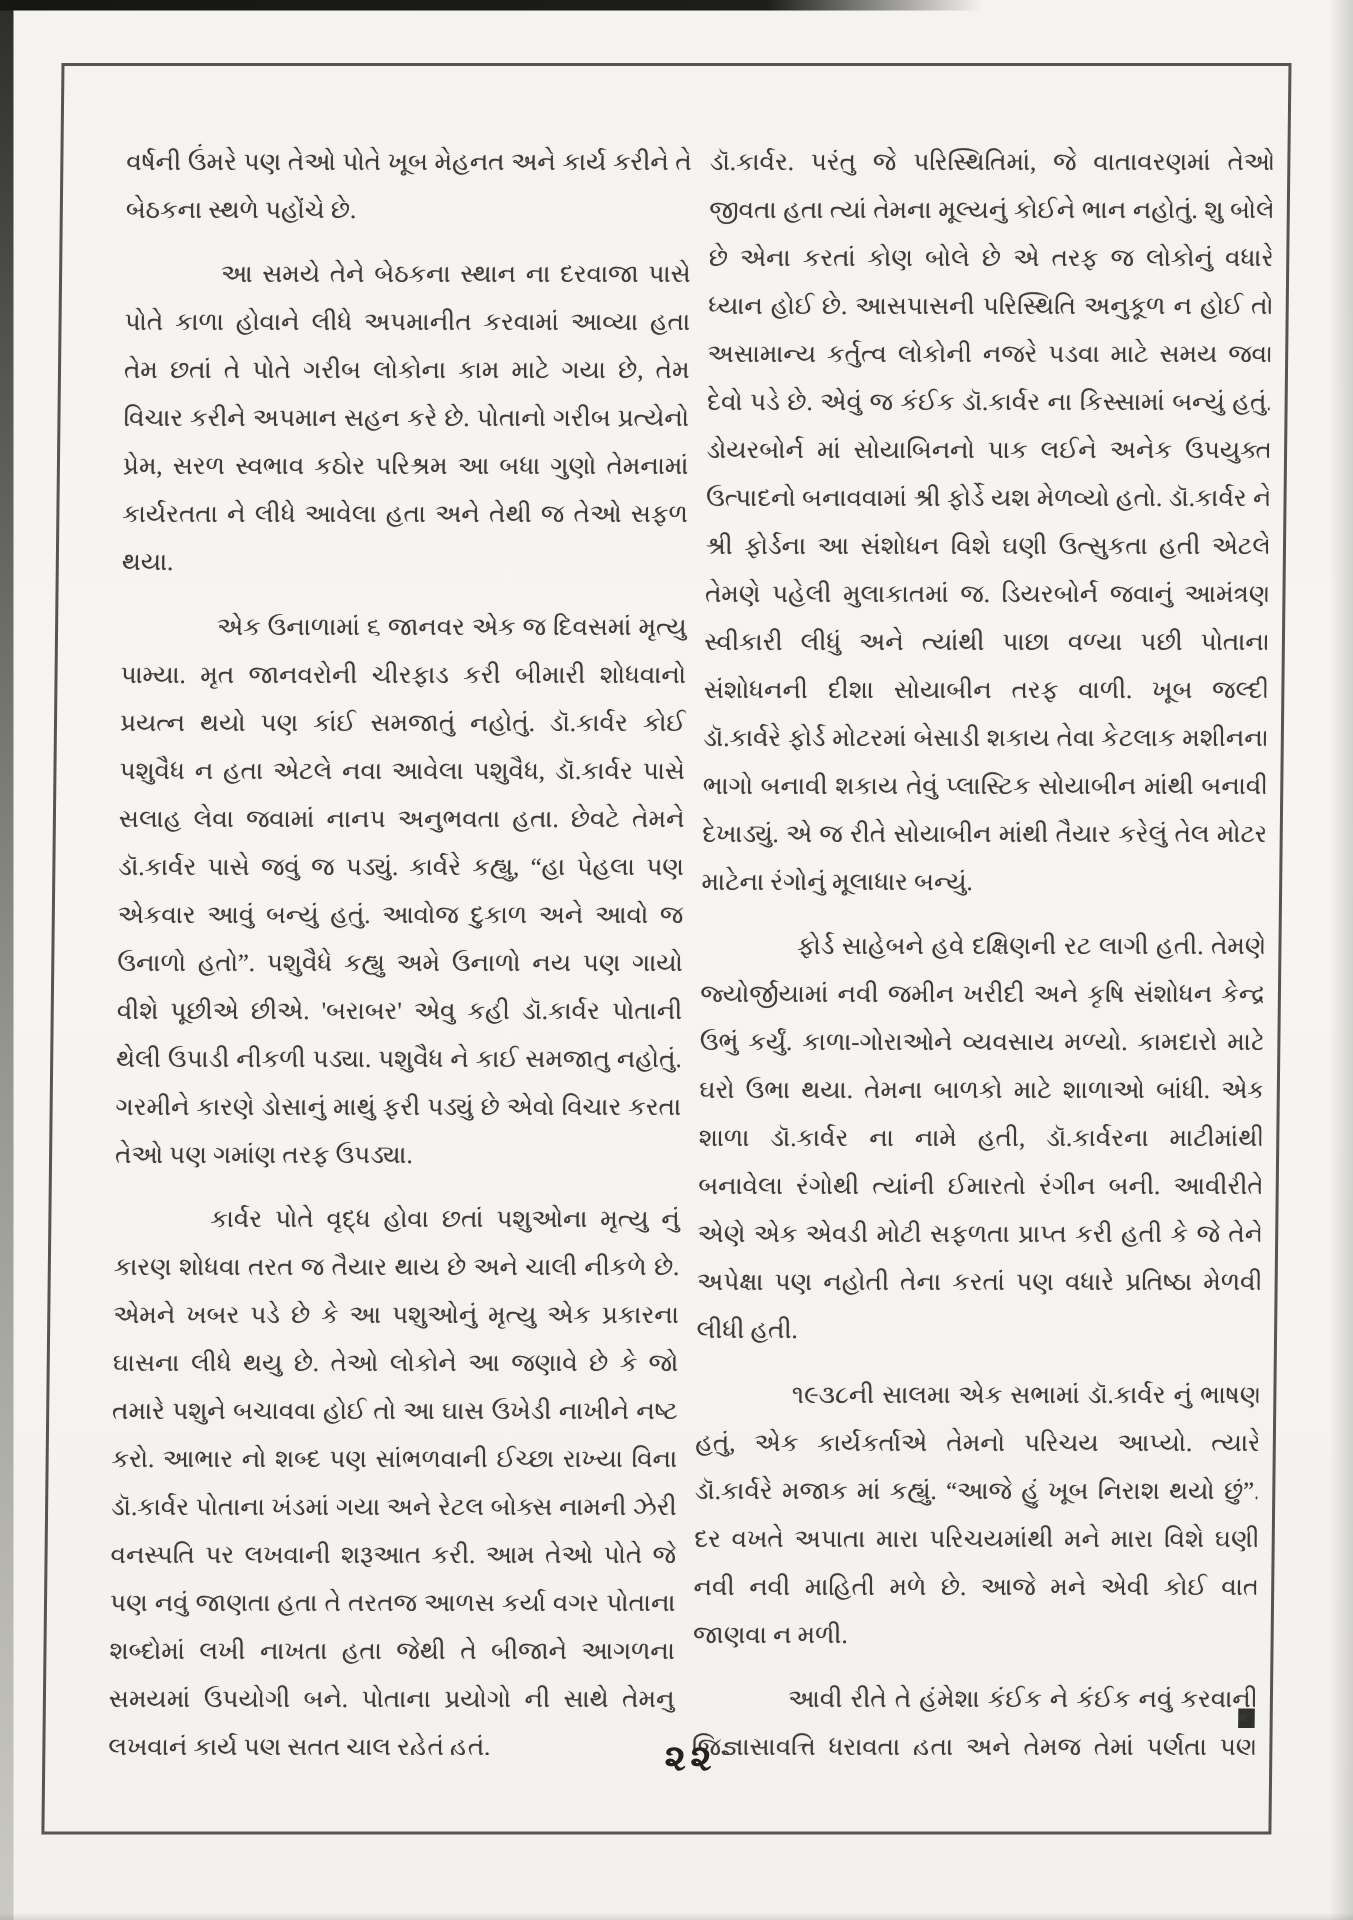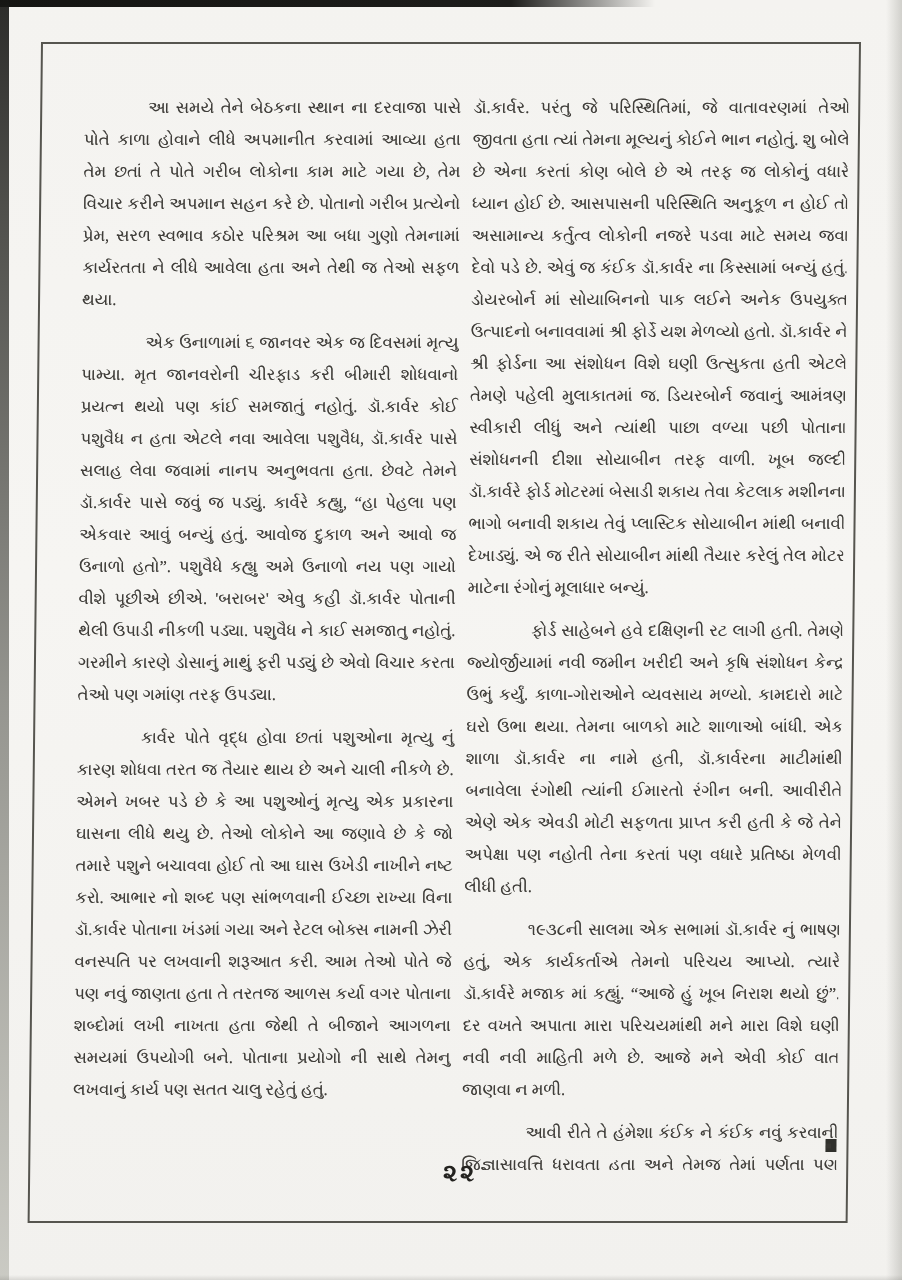--- a/index.html
+++ b/index.html
@@ -65,20 +65,21 @@
 
 <div class="edge-top"></div>
 <div class="edge-left"></div>
 <div class="edge-right"></div>
 <div class="edge-bottom"></div>
 
 <div class="frame">
   <div class="content">
 
     <div class="col col-left">
+      <p class="para">વર્ષની ઉંમરે પણ તેઓ પોતે ખૂબ મેહનત અને કાર્ય કરીને તે બેઠકના સ્થળે પહોંચે છે.</p>
       <p class="para indent">આ સમયે તેને બેઠકના સ્થાન ના દરવાજા પાસે પોતે કાળા હોવાને લીધે અપમાનીત કરવામાં આવ્યા હતા તેમ છતાં તે પોતે ગરીબ લોકોના કામ માટે ગયા છે, તેમ વિચાર કરીને અપમાન સહન કરે છે. પોતાનો ગરીબ પ્રત્યેનો પ્રેમ, સરળ સ્વભાવ કઠોર પરિશ્રમ આ બધા ગુણો તેમનામાં કાર્યરતતા ને લીધે આવેલા હતા અને તેથી જ તેઓ સફળ થયા.</p>
       <p class="para indent">એક ઉનાળામાં ૬ જાનવર એક જ દિવસમાં મૃત્યુ પામ્યા. મૃત જાનવરોની ચીરફાડ કરી બીમારી શોધવાનો પ્રયત્ન થયો પણ કાંઈ સમજાતું નહોતું. ડૉ.કાર્વર કોઈ પશુવૈધ ન હતા એટલે નવા આવેલા પશુવૈધ, ડૉ.કાર્વર પાસે સલાહ લેવા જવામાં નાનપ અનુભવતા હતા. છેવટે તેમને ડૉ.કાર્વર પાસે જવું જ પડ્યું. કાર્વરે કહ્યુ, “હા પેહલા પણ એકવાર આવું બન્યું હતું. આવોજ દુકાળ અને આવો જ ઉનાળો હતો”. પશુવૈધે કહ્યુ અમે ઉનાળો નય પણ ગાયો વીશે પૂછીએ છીએ. 'બરાબર' એવુ કહી ડૉ.કાર્વર પોતાની થેલી ઉપાડી નીકળી પડ્યા. પશુવૈધ ને કાઈ સમજાતુ નહોતું. ગરમીને કારણે ડોસાનું માથું ફરી પડ્યું છે એવો વિચાર કરતા તેઓ પણ ગમાંણ તરફ ઉપડ્યા.</p>
       <p class="para indent">કાર્વર પોતે વૃદ્ધ હોવા છતાં પશુઓના મૃત્યુ નું કારણ શોધવા તરત જ તૈયાર થાય છે અને ચાલી નીકળે છે. એમને ખબર પડે છે કે આ પશુઓનું મૃત્યુ એક પ્રકારના ઘાસના લીધે થયુ છે. તેઓ લોકોને આ જણાવે છે કે જો તમારે પશુને બચાવવા હોઈ તો આ ઘાસ ઉખેડી નાખીને નષ્ટ કરો. આભાર નો શબ્દ પણ સાંભળવાની ઈચ્છા રાખ્યા વિના ડૉ.કાર્વર પોતાના ખંડમાં ગયા અને રેટલ બોક્સ નામની ઝેરી વનસ્પતિ પર લખવાની શરૂઆત કરી. આમ તેઓ પોતે જે પણ નવું જાણતા હતા તે તરતજ આળસ કર્યા વગર પોતાના શબ્દોમાં લખી નાખતા હતા જેથી તે બીજાને આગળના સમયમાં ઉપયોગી બને. પોતાના પ્રયોગો ની સાથે તેમનુ લખવાનું કાર્ય પણ સતત ચાલુ રહેતું હતું.</p>
 
     </div>
 
     <div class="col col-right">
       <p class="para">ડૉ.કાર્વર. પરંતુ જે પરિસ્થિતિમાં, જે વાતાવરણમાં તેઓ જીવતા હતા ત્યાં તેમના મૂલ્યનું કોઈને ભાન નહોતું. શુ બોલે છે એના કરતાં કોણ બોલે છે એ તરફ જ લોકોનું વધારે ધ્યાન હોઈ છે. આસપાસની પરિસ્થિતિ અનુકૂળ ન હોઈ તો અસામાન્ય કર્તુત્વ લોકોની નજરે પડવા માટે સમય જવા દેવો પડે છે. એવું જ કંઈક ડૉ.કાર્વર ના કિસ્સામાં બન્યું હતું. ડોયરબોર્ન માં સોયાબિનનો પાક લઈને અનેક ઉપયુક્ત ઉત્પાદનો બનાવવામાં શ્રી ફોર્ડે યશ મેળવ્યો હતો. ડૉ.કાર્વર ને શ્રી ફોર્ડના આ સંશોધન વિશે ઘણી ઉત્સુકતા હતી એટલે તેમણે પહેલી મુલાકાતમાં જ. ડિયરબોર્ન જવાનું આમંત્રણ સ્વીકારી લીધું અને ત્યાંથી પાછા વળ્યા પછી પોતાના સંશોધનની દીશા સોયાબીન તરફ વાળી. ખૂબ જલ્દી ડૉ.કાર્વરે ફોર્ડ મોટરમાં બેસાડી શકાય તેવા કેટલાક મશીનના ભાગો બનાવી શકાય તેવું પ્લાસ્ટિક સોયાબીન માંથી બનાવી દેખાડ્યું. એ જ રીતે સોયાબીન માંથી તૈયાર કરેલું તેલ મોટર માટેના રંગોનું મૂલાધાર બન્યું.</p>
       <p class="para indent">ફોર્ડ સાહેબને હવે દક્ષિણની રટ લાગી હતી. તેમણે જ્યોર્જીયામાં નવી જમીન ખરીદી અને કૃષિ સંશોધન કેન્દ્ર ઉભું કર્યું. કાળા-ગોરાઓને વ્યવસાય મળ્યો. કામદારો માટે ઘરો ઉભા થયા. તેમના બાળકો માટે શાળાઓ બાંધી. એક શાળા ડૉ.કાર્વર ના નામે હતી, ડૉ.કાર્વરના માટીમાંથી બનાવેલા રંગોથી ત્યાંની ઈમારતો રંગીન બની. આવીરીતે એણે એક એવડી મોટી સફળતા પ્રાપ્ત કરી હતી કે જે તેને અપેક્ષા પણ નહોતી તેના કરતાં પણ વધારે પ્રતિષ્ઠા મેળવી લીધી હતી.</p>
       <p class="para indent">૧૯૩૮ની સાલમા એક સભામાં ડૉ.કાર્વર નું ભાષણ હતું, એક કાર્યકર્તાએ તેમનો પરિચય આપ્યો. ત્યારે ડૉ.કાર્વરે મજાક માં કહ્યું. “આજે હું ખૂબ નિરાશ થયો છું”. દર વખતે અપાતા મારા પરિચયમાંથી મને મારા વિશે ઘણી નવી નવી માહિતી મળે છે. આજે મને એવી કોઈ વાત જાણવા ન મળી.</p>

